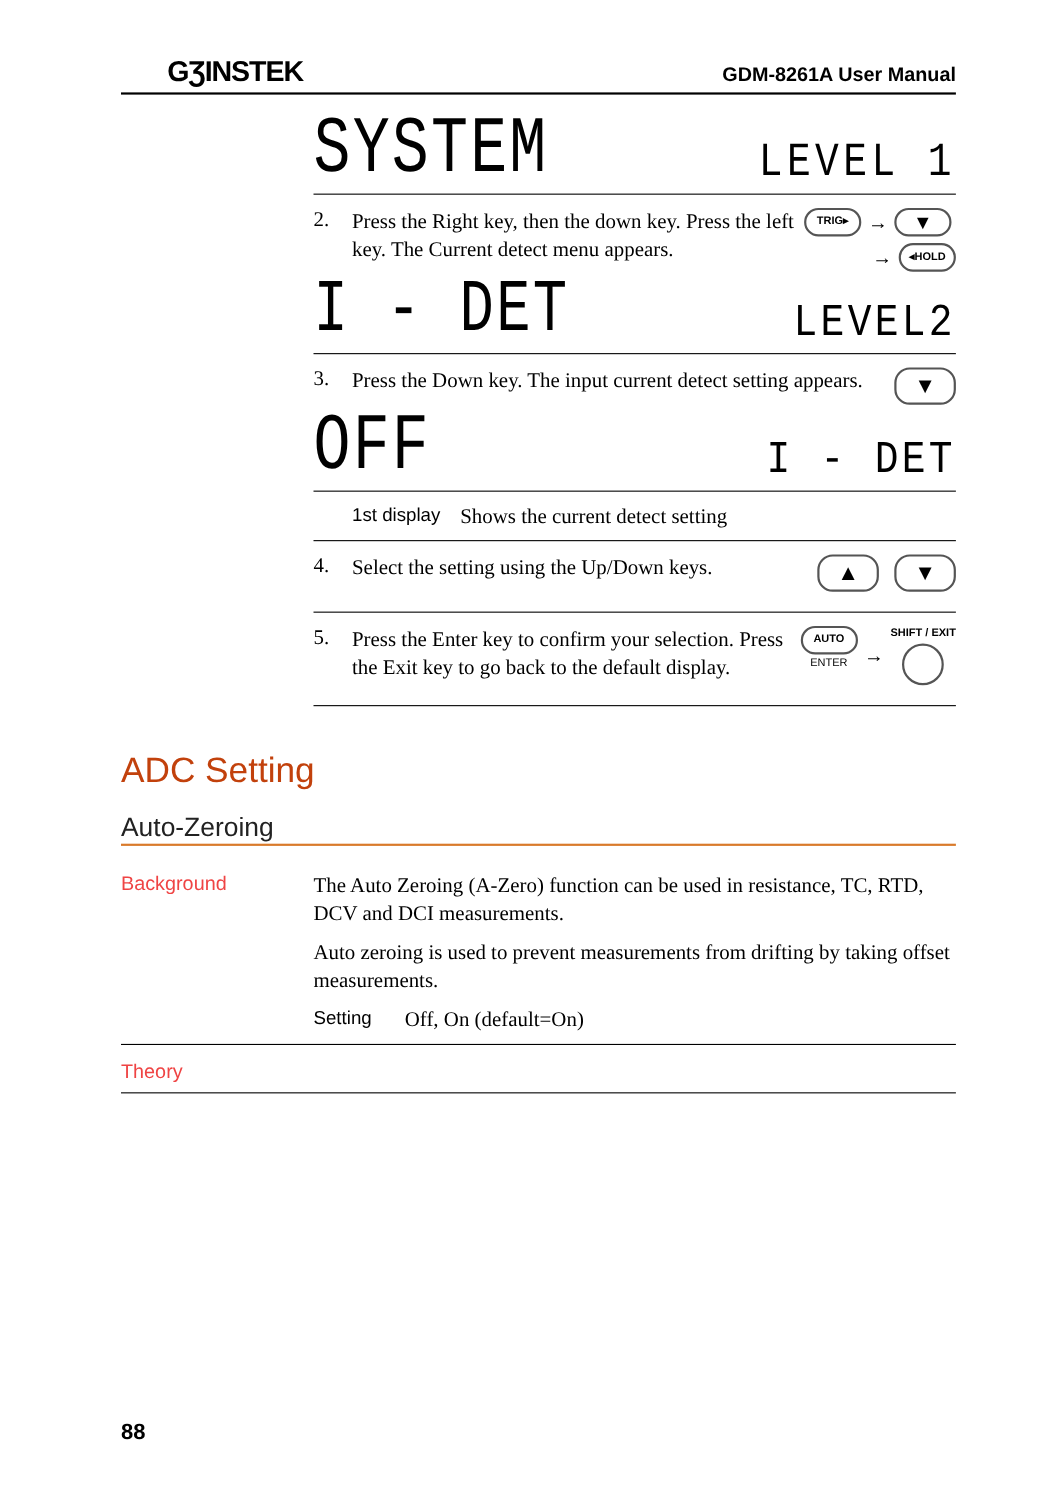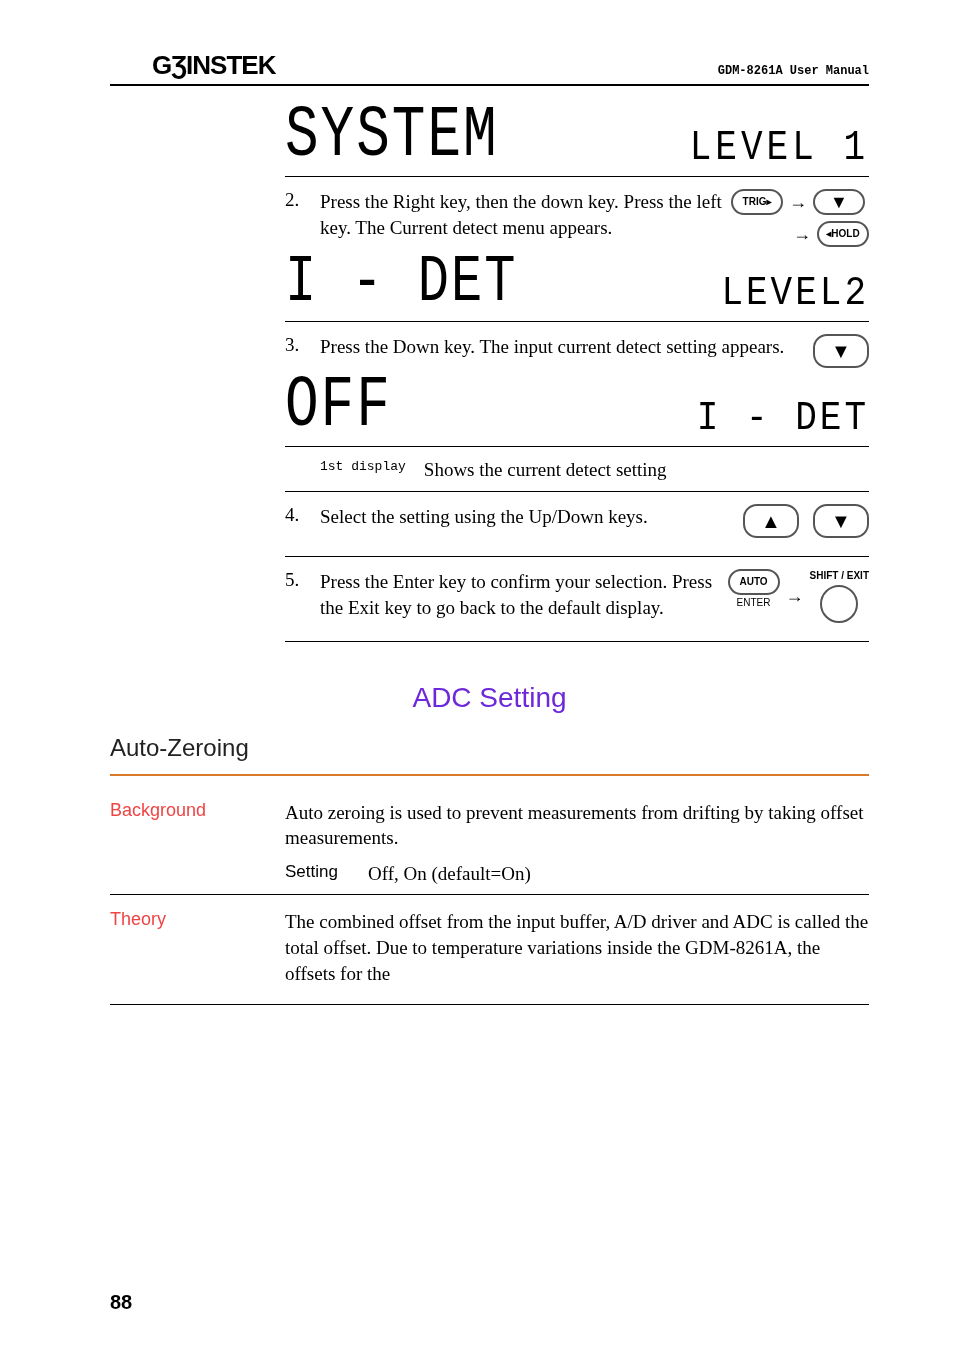--- a/index.html
+++ b/index.html
@@ -21,22 +21,22 @@
     margin-bottom: 30px;
   }
   .logo {
     font-family: Arial, sans-serif;
     font-size: 26px;
     font-weight: 900;
     letter-spacing: -1px;
     margin-left: 42px;
   }
   .header-right {
-    font-family: Liberation Mono, monospace;
-    font-size: 12px;
+    font-family: Liberation Sans, sans-serif;
+    font-size: 18px;
     font-weight: 700;
   }
   .main-content {
     margin-left: 175px;
   }
   .lcd-row {
     display: flex;
     justify-content: space-between;
     align-items: flex-end;
     margin: 8px 0 4px 0;
@@ -134,38 +134,37 @@
     font-size: 10px;
     font-weight: 700;
   }
   .display-row {
     display: flex;
     gap: 18px;
     font-size: 19px;
     margin: 6px 0 10px 35px;
   }
   .display-label {
-    font-family: Liberation Mono, monospace;
-    font-size: 13px;
+    font-family: Liberation Sans, sans-serif;
+    font-size: 17px;
   }
   h1.section-title {
     font-family: 'Segoe UI', Arial, sans-serif;
-    font-size: 28px;
+    font-size: 32px;
     font-weight: 400;
     margin: 40px 0 20px 0;
-    color: #6d28d9;
-    text-align: center;
+    color: #c2410c;
   }
   h2.subsection {
     font-family: 'Segoe UI', Arial, sans-serif;
     font-size: 24px;
     font-weight: 400;
     color: #222;
     border-bottom: 2px solid #d97a2b;
-    padding-bottom: 12px;
+    padding-bottom: 0;
     margin-bottom: 24px;
   }
   .def-block { display: flex; margin-bottom: 6px; }
   .def-left {
     width: 175px;
     flex-shrink: 0;
     font-family: 'Segoe UI', Arial, sans-serif;
     font-size: 18px;
     color: #ef4444;
   }
@@ -291,30 +290,28 @@
 
 </div>
 
 <h1 class="section-title">ADC Setting</h1>
 
 <h2 class="subsection">Auto-Zeroing</h2>
 
 <div class="def-block">
   <div class="def-left">Background</div>
   <div class="def-right">
+    <p>The Auto Zeroing (A-Zero) function can be used in resistance, TC, RTD, DCV and DCI measurements.</p>
     <p>Auto zeroing is used to prevent measurements from drifting by taking offset measurements.</p>
     <div class="setting-row">
       <span class="setting-label">Setting</span>
       <span>Off, On (default=On)</span>
     </div>
   </div>
 </div>
 <hr class="def-sep">
 
 <div class="def-block">
   <div class="def-left">Theory</div>
-  <div class="def-right">
-    <p>The combined offset from the input buffer, A/D driver and ADC is called the total offset. Due to temperature variations inside the GDM-8261A, the offsets for the</p>
-  </div>
 </div>
 <hr class="def-sep">
 
 <div class="page-num">88</div>
 
 </body></html>

